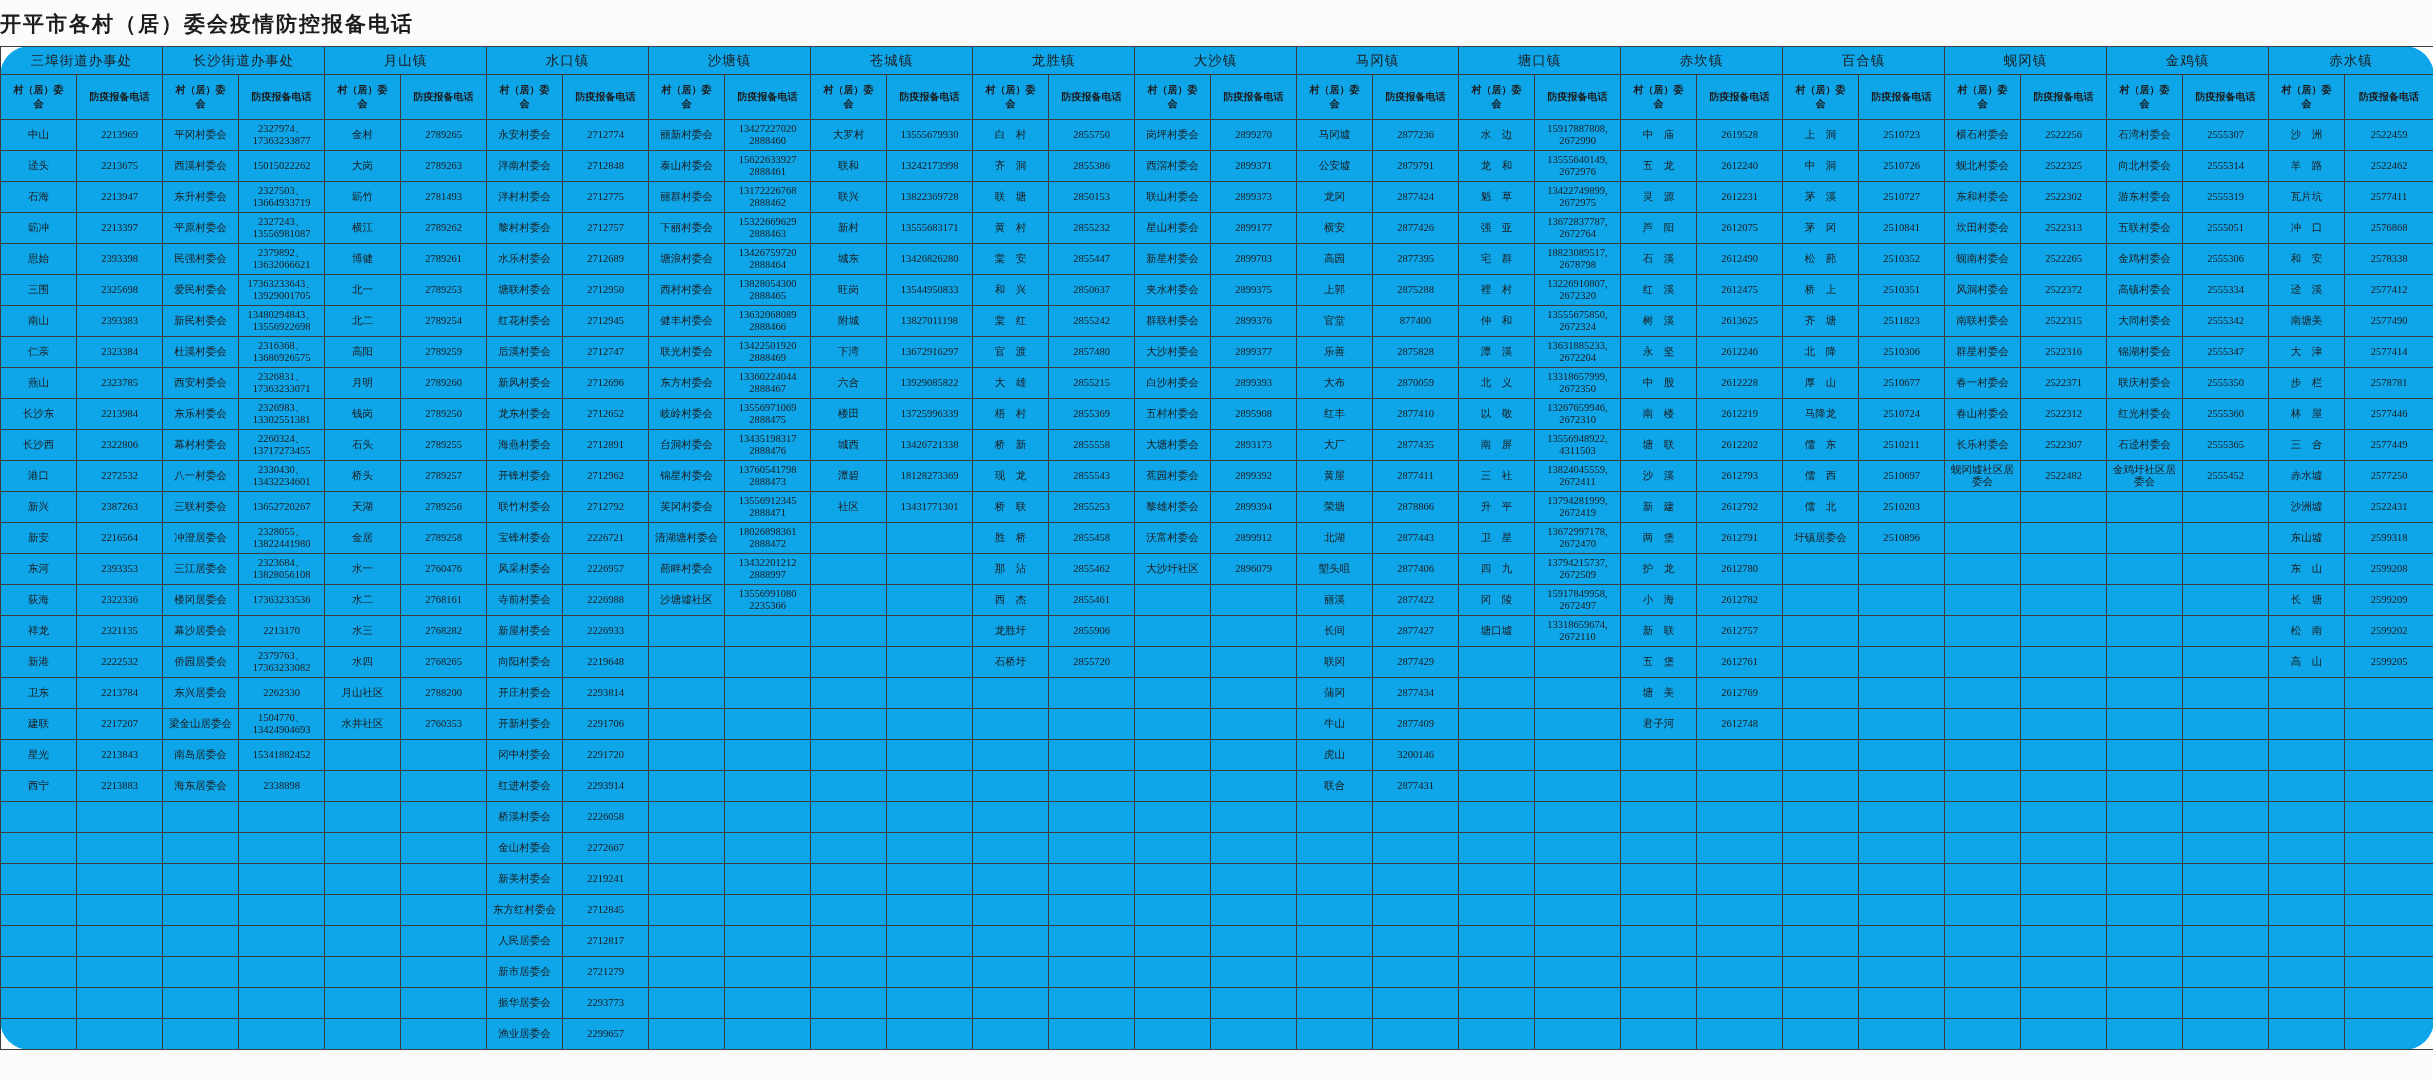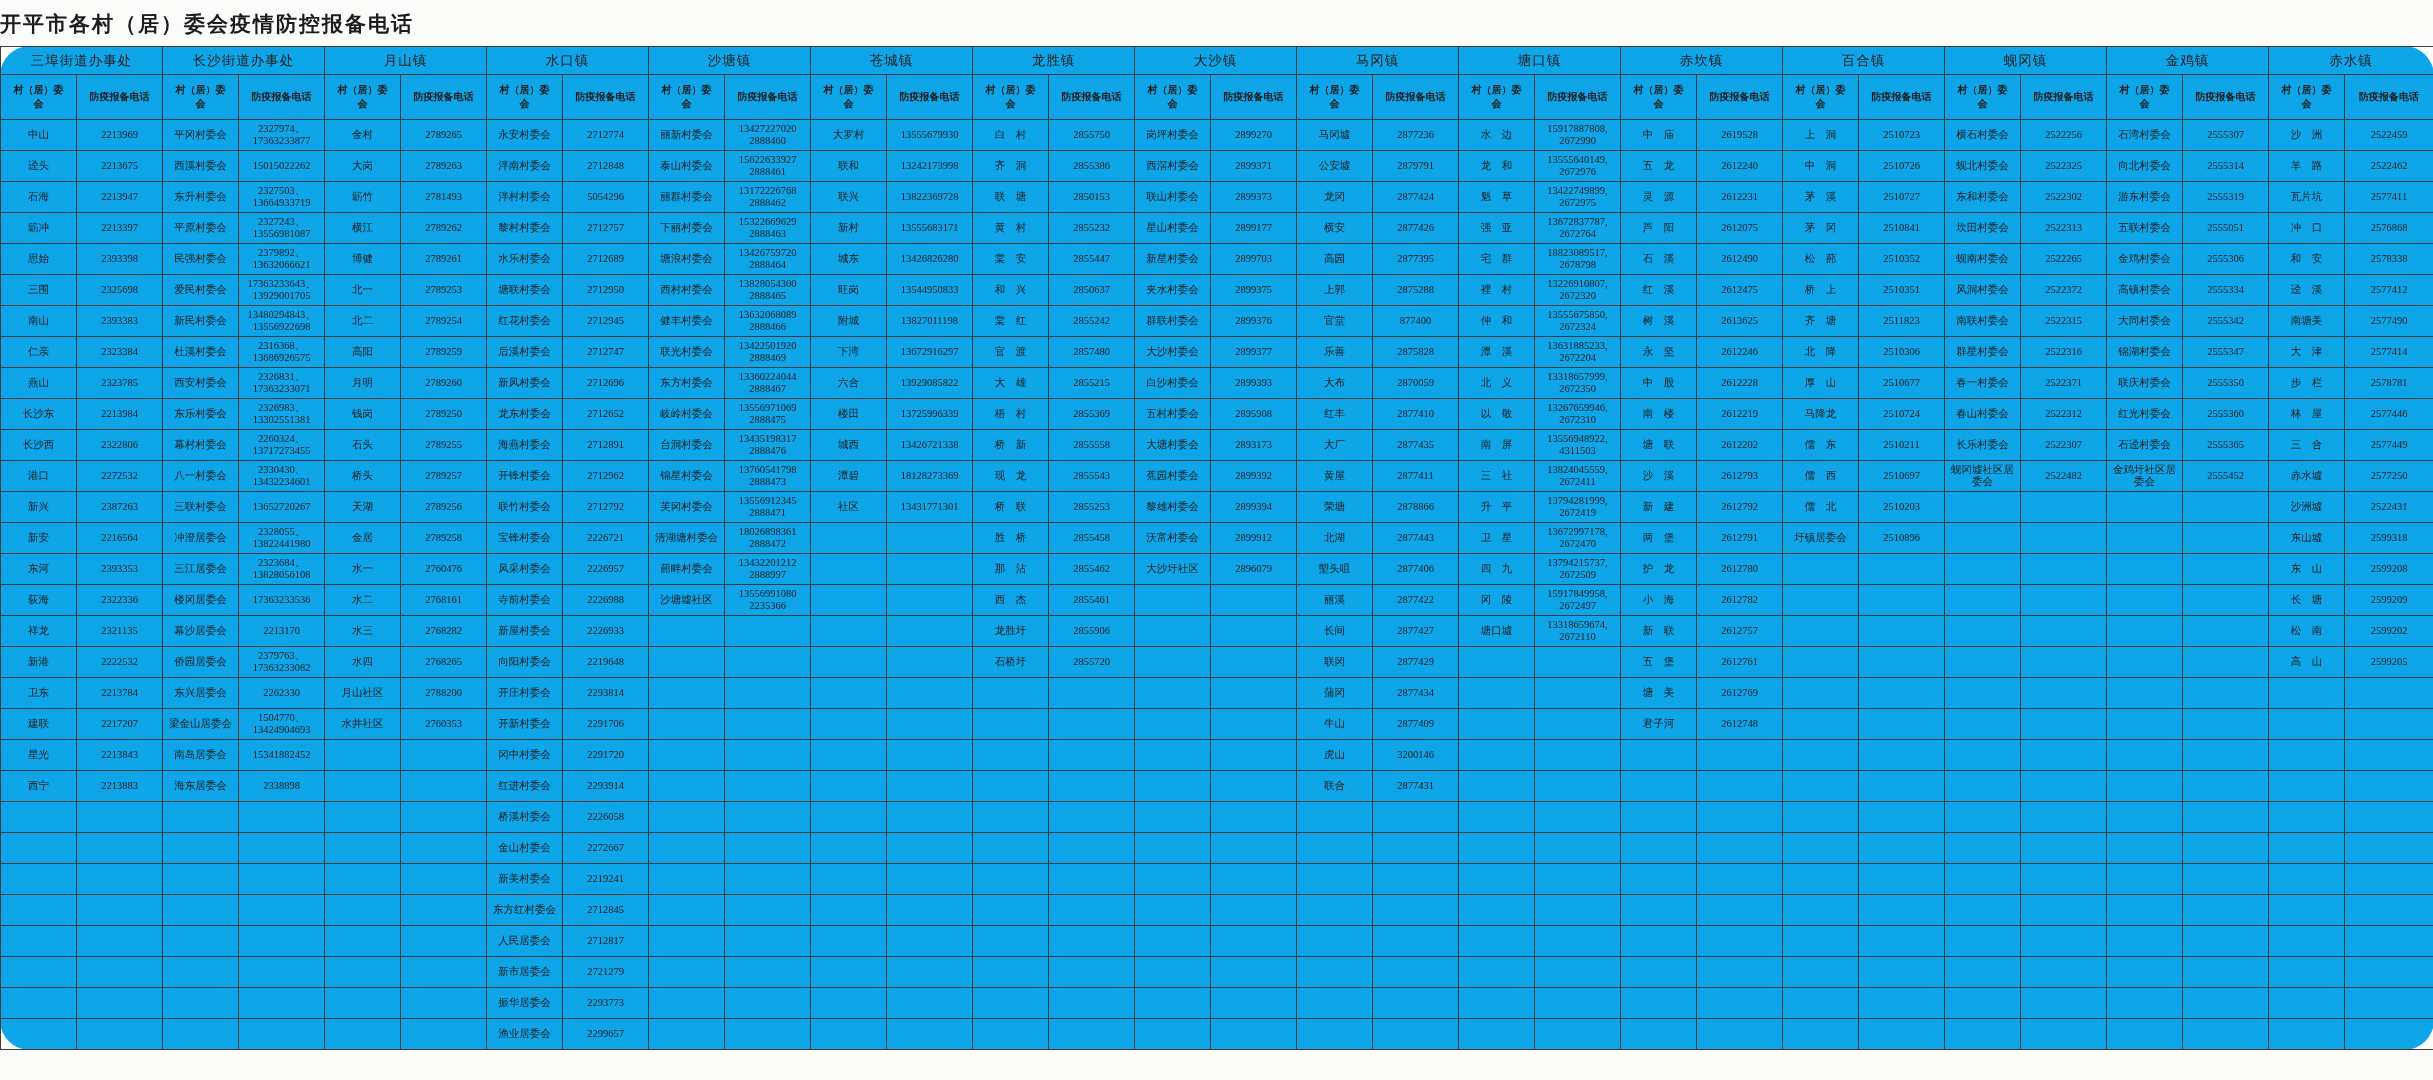--- a/index.html
+++ b/index.html
@@ -186,21 +186,21 @@
         <td class="phone">2522462</td>
       </tr>
       <tr>
         <td>石海</td>
         <td class="phone">2213947</td>
         <td>东升村委会</td>
         <td class="phone">2327503、 13664933719</td>
         <td>簕竹</td>
         <td class="phone">2781493</td>
         <td>泮村村委会</td>
-        <td class="phone">5054296</td>
+        <td class="phone">2712775</td>
         <td>丽群村委会</td>
         <td class="phone">13172226768 2888462</td>
         <td>联兴</td>
         <td class="phone">13822369728</td>
         <td>联　塘</td>
         <td class="phone">2850153</td>
         <td>联山村委会</td>
         <td class="phone">2899373</td>
         <td>龙冈</td>
         <td class="phone">2877424</td>

